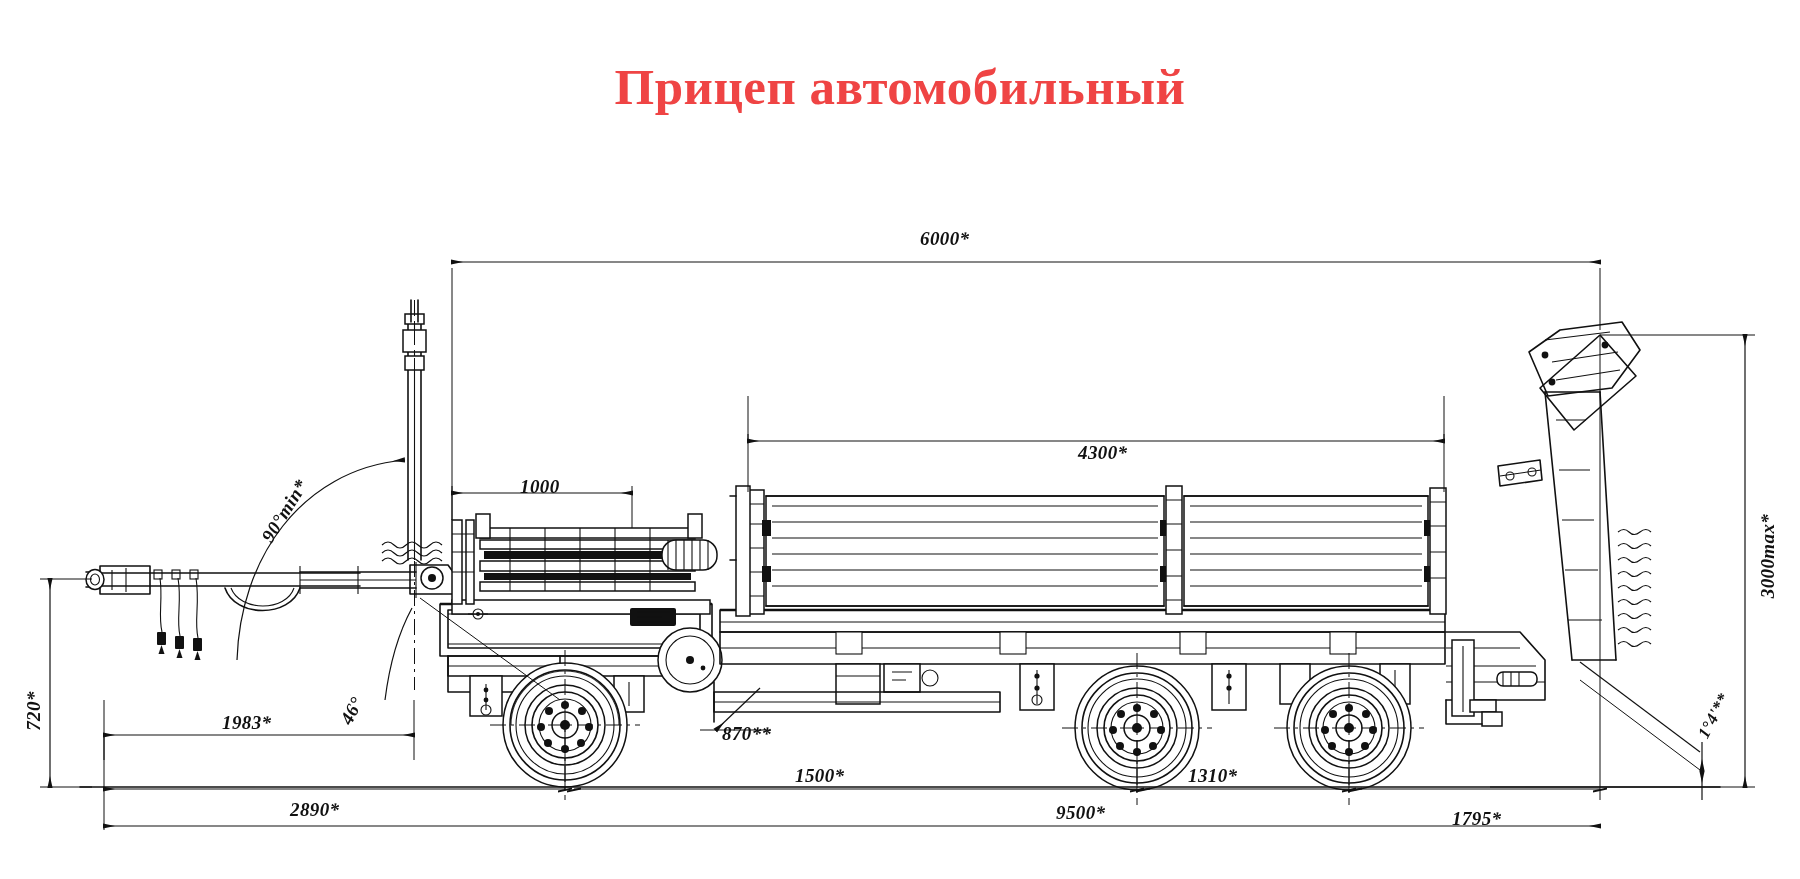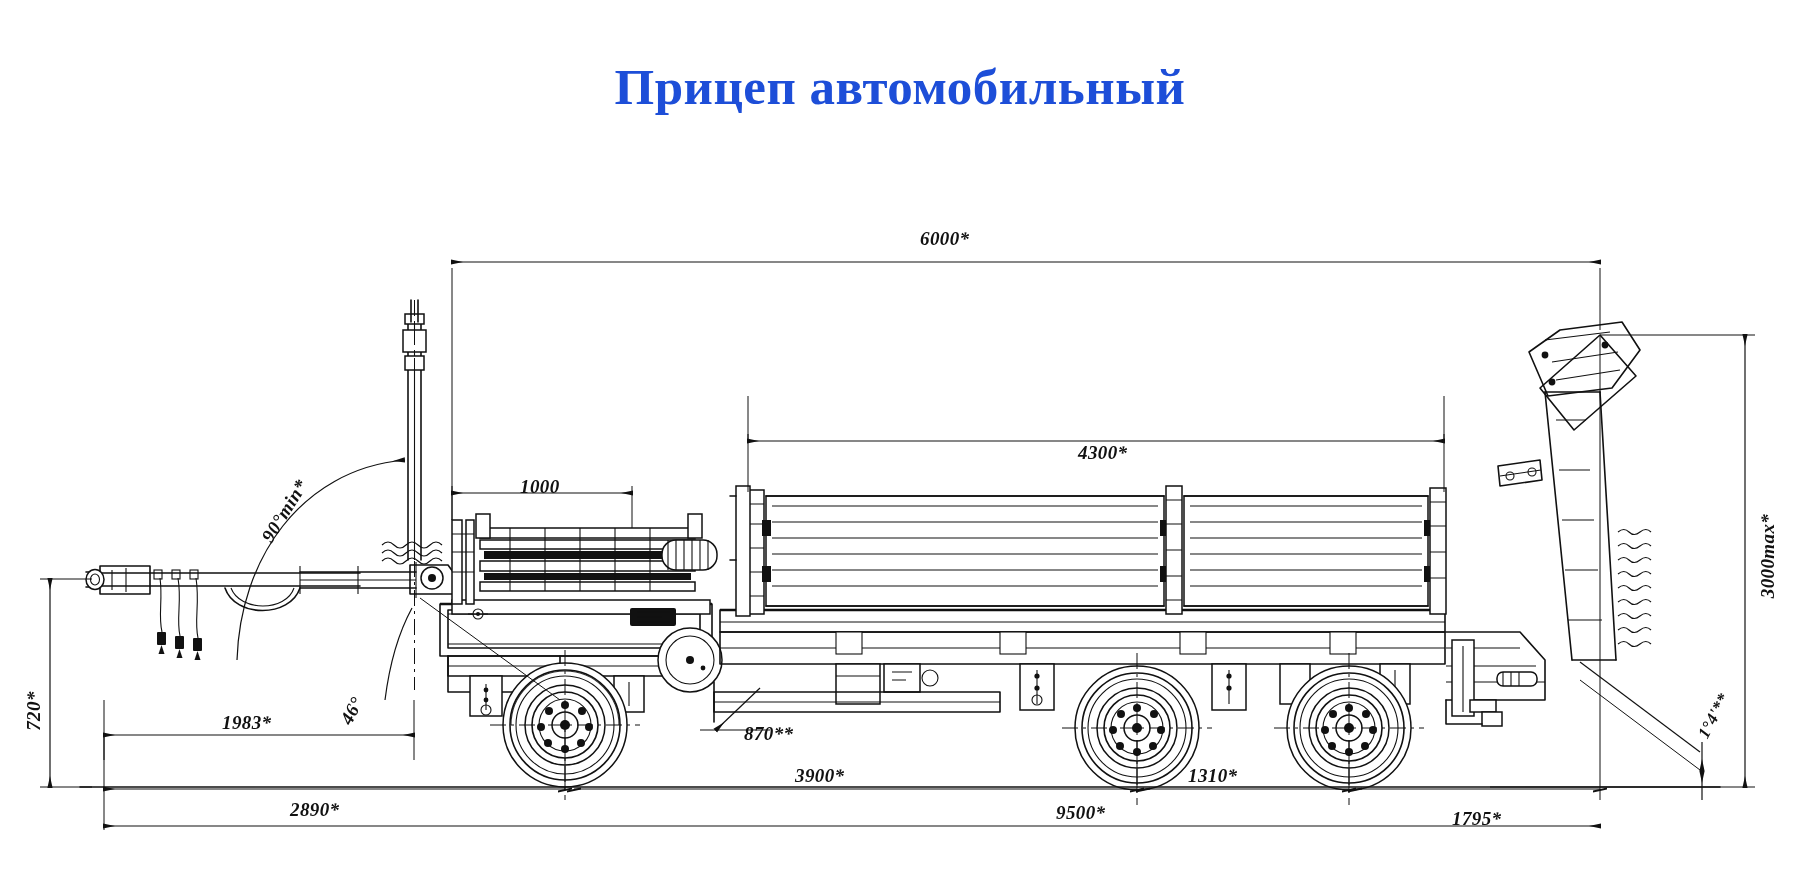--- a/index.html
+++ b/index.html
@@ -5,21 +5,21 @@
 <style>
   html,body{margin:0;padding:0;background:#ffffff;}
   body{width:1800px;height:879px;overflow:hidden;
        font-family:"Liberation Serif","DejaVu Serif",serif;}
   #stage{position:relative;width:1800px;height:879px;background:#fff;}
 
   
   .title-block{position:absolute;left:0;top:60px;width:1800px;text-align:center;
       pointer-events:none;}
   .title-line{font-family:"Liberation Serif","DejaVu Serif",serif;
-      font-weight:700;color:#1d4ed8;letter-spacing:.5px;
+      font-weight:700;color:#ef4444;letter-spacing:.5px;
       line-height:1.06em;white-space:nowrap;}
   .title-line.l1{font-size:51px;}
   .title-line.l2{font-size:53px;}
 
   
   #dwg{position:absolute;left:0;top:0;width:1800px;height:879px;}
 
   
   .dim{position:absolute;font-family:"Liberation Serif","DejaVu Serif",serif;
        font-style:italic;font-weight:600;color:#111;white-space:nowrap;
@@ -442,25 +442,25 @@
   <div class="rotwrap" style="left:14px;top:700px;transform:rotate(-90deg)">
     <div class="dim" style="position:static">720*</div>
   </div>
 
   <div class="dim" style="left:222px;top:712px">1983*</div>
 
   <div class="rotwrap" style="left:338px;top:700px;transform:rotate(-62deg)">
     <div class="dim" style="position:static">46°</div>
   </div>
 
-  <div class="dim" style="left:744px;top:723px">870**</div>
+  <div class="dim" style="left:722px;top:723px">870**</div>
 
   <div class="dim" style="left:290px;top:799px">2890*</div>
 
-  <div class="dim" style="left:795px;top:765px">3900*</div>
+  <div class="dim" style="left:795px;top:765px">1500*</div>
 
   <div class="dim" style="left:1188px;top:765px">1310*</div>
 
   <div class="dim" style="left:1452px;top:808px">1795*</div>
 
   <div class="dim" style="left:1056px;top:802px">9500*</div>
 
   <div class="rotwrap" style="left:1726px;top:545px;transform:rotate(-90deg)">
     <div class="dim" style="position:static">3000max*</div>
   </div>

